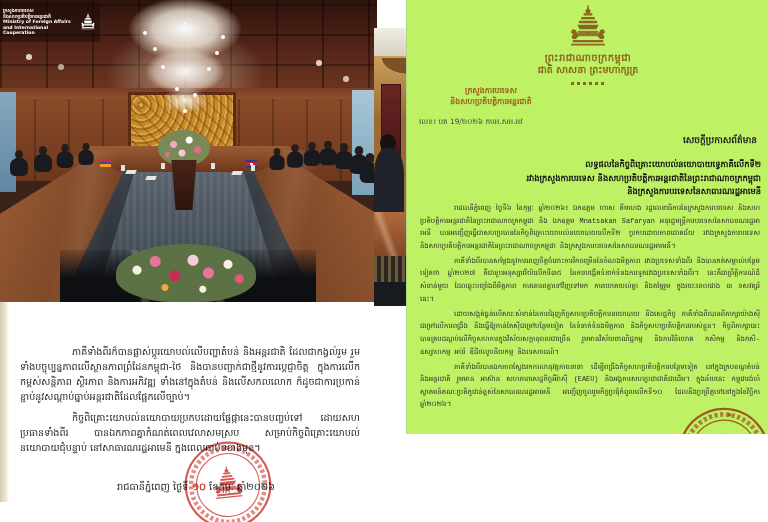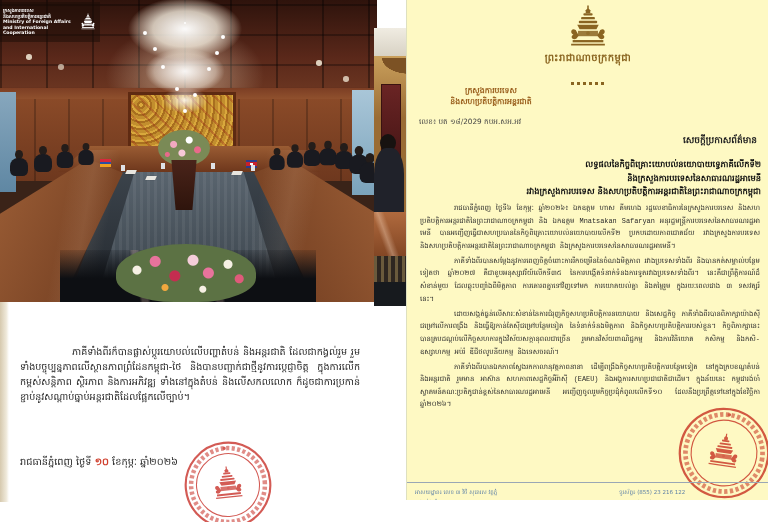--- a/index.html
+++ b/index.html
@@ -113,26 +113,26 @@
   .s-carpet{position:absolute;left:0;top:228px;width:100%;height:28px;
     background:repeating-linear-gradient(90deg,#6a5a3c 0 3px,#2e2620 3px 7px);}
   .s-bottom{position:absolute;left:0;top:254px;width:100%;height:24px;background:#171a1e;}
 
   
   .ledge{position:absolute;left:0;top:302px;width:9px;height:200px;
     background:linear-gradient(90deg,#d6c9ae,#efe9da 70%,#ffffff);}
   .ldoc-body{position:absolute;left:20px;top:344px;width:352px;height:110px;overflow:hidden;
     font-size:9.6px;line-height:15px;color:#1c1c1c;text-align:justify;}
   .ldoc-body p{margin:0 12px 6px 0;text-indent:52px;}
-  .ldoc-date{position:absolute;left:20px;top:455px;width:352px;text-align:left;font-size:9.8px;color:#1c1c1c;}
+  .ldoc-date{position:absolute;left:20px;top:480px;width:352px;text-align:center;font-size:9.8px;color:#1c1c1c;}
   .seal{position:absolute;opacity:.82;mix-blend-mode:multiply;}
   .seal-left{left:183px;top:440px;width:90px;height:90px;transform:rotate(-6deg);}
 
   
-  .rpage{position:absolute;left:406px;top:0;width:362px;height:500px;background:#fef9c3;overflow:hidden;
+  .rpage{position:absolute;left:406px;top:0;width:362px;height:434px;background:#bef264;overflow:hidden;
     border-left:1px solid rgba(140,160,185,.28);}
   .r-arms{position:absolute;left:50%;top:4px;transform:translateX(-50%);width:46px;height:46px;}
   .r-kingdom{position:absolute;left:0;top:51px;width:100%;text-align:center;font-weight:bold;
     font-size:10px;color:#8a6520;letter-spacing:.4px;}
   .r-motto{position:absolute;left:0;top:64px;width:100%;text-align:center;font-weight:bold;
     font-size:9.5px;color:#8a6520;}
   .r-squiggle{position:absolute;left:50%;top:82px;transform:translateX(-50%);width:34px;height:3px;
     background:repeating-linear-gradient(90deg,#8a6520 0 3px,transparent 3px 6px);}
   .r-ministry{position:absolute;left:16px;top:86px;width:136px;text-align:center;font-weight:bold;
     font-size:7.8px;line-height:10.5px;color:#9a5f1d;}
@@ -239,44 +239,46 @@
     <div class="s-person-head"></div>
     <div class="s-person-body"></div>
     <div class="s-table"></div>
     <div class="s-carpet"></div>
     <div class="s-bottom"></div>
   </div>
 
   <div class="ledge"></div>
   <div class="ldoc-body">
     <p>ភាគីទាំងពីរក៏បានផ្លាស់ប្តូរយោបល់លើបញ្ហាតំបន់ និងអន្តរជាតិ ដែលជាកង្វល់រួម រួមទាំងបច្ចុប្បន្នភាពលើស្ថានភាពព្រំដែនកម្ពុជា-ថៃ និងបានបញ្ជាក់ជាថ្មីនូវការប្តេជ្ញាចិត្ត ក្នុងការលើកកម្ពស់សន្តិភាព ស្ថិរភាព និងការអភិវឌ្ឍ ទាំងនៅក្នុងតំបន់ និងលើសកលលោក ក៏ដូចជាការប្រកាន់ខ្ជាប់នូវសណ្តាប់ធ្នាប់អន្តរជាតិដែលផ្អែកលើច្បាប់។</p>
+    <p>កិច្ចពិគ្រោះយោបល់នយោបាយប្រកបដោយផ្លែផ្កានេះបានបញ្ចប់ទៅ ដោយសហប្រធានទាំងពីរ បានឯកភាពគ្នាកំណត់ពេលវេលាសមស្រប សម្រាប់កិច្ចពិគ្រោះយោបល់នយោបាយជុំបន្ទាប់ នៅសាធារណរដ្ឋអាមេនី ក្នុងពេលឆាប់ៗខាងមុខ។</p>
   </div>
   <div class="ldoc-date">
     <span>រាជធានីភ្នំពេញ ថ្ងៃទី </span><span class="red">១០</span><span> ខែកុម្ភៈ ឆ្នាំ២០២៦</span>
   </div>
   <svg class="seal seal-left" viewBox="0 0 100 100" style="color:#c9362f">
       <use href="#sealmark"></use>
     </svg>
 
   <div class="rpage">
     <svg class="r-arms" viewBox="0 0 60 60" fill="#8a6522">
         <use href="#arms"></use>
       </svg>
     <div class="r-kingdom">ព្រះរាជាណាចក្រកម្ពុជា</div>
+    <div class="r-motto">ជាតិ សាសនា ព្រះមហាក្សត្រ</div>
     <div class="r-squiggle"></div>
     <div class="r-ministry">
       <div>ក្រសួងការបរទេស</div>
       <div>និងសហប្រតិបត្តិការអន្តរជាតិ</div>
     </div>
-    <div class="r-ref">លេខ៖ បត ១៨/2029 កបអ.សអ.អវ</div>
+    <div class="r-ref">លេខ៖ បត 19/២០២៦ កបអ.សអ.អវ</div>
     <div class="r-doctype">សេចក្តីប្រកាសព័ត៌មាន</div>
     <div class="r-title">
       <div>លទ្ធផលនៃកិច្ចពិគ្រោះយោបល់នយោបាយទ្វេភាគីលើកទី២</div>
+      <div>រវាងក្រសួងការបរទេស និងសហប្រតិបត្តិការអន្តរជាតិនៃព្រះរាជាណាចក្រកម្ពុជា</div>
       <div>និងក្រសួងការបរទេសនៃសាធារណរដ្ឋអាមេនី</div>
-      <div>រវាងក្រសួងការបរទេស និងសហប្រតិបត្តិការអន្តរជាតិនៃព្រះរាជាណាចក្រកម្ពុជា</div>
     </div>
     <div class="r-body">
       <p>រាជធានីភ្នំពេញ ថ្ងៃទី៦ ខែកុម្ភៈ ឆ្នាំ២០២៦៖ ឯកឧត្តម ហាស គីមហេង រដ្ឋលេខាធិការនៃក្រសួងការបរទេស និងសហប្រតិបត្តិការអន្តរជាតិនៃព្រះរាជាណាចក្រកម្ពុជា និង ឯកឧត្តម Mnatsakan Safaryan អនុរដ្ឋមន្ត្រីការបរទេសនៃសាធារណរដ្ឋអាមេនី បានអញ្ជើញធ្វើជាសហប្រធាននៃកិច្ចពិគ្រោះយោបល់នយោបាយលើកទី២ ប្រកបដោយភាពជោគជ័យ រវាងក្រសួងការបរទេស និងសហប្រតិបត្តិការអន្តរជាតិនៃព្រះរាជាណាចក្រកម្ពុជា និងក្រសួងការបរទេសនៃសាធារណរដ្ឋអាមេនី។</p>
       <p>ភាគីទាំងពីរបានសម្តែងនូវការពេញចិត្តចំពោះការរីកចម្រើននៃចំណងមិត្តភាព រវាងប្រទេសទាំងពីរ និងបានកត់សម្គាល់បន្ថែមទៀតថា ឆ្នាំ២០២៧ គឺជាខួបអនុស្សាវរីយ៍លើកទី៣៥ នៃការបង្កើតទំនាក់ទំនងការទូតរវាងប្រទេសទាំងពីរ។ នេះគឺជាព្រឹត្តិការណ៍ដ៏សំខាន់មួយ ដែលឆ្លុះបញ្ចាំងពីមិត្តភាព ការគោរពគ្នាទៅវិញទៅមក ការយោគយល់គ្នា និងតម្លៃរួម ក្នុងរយៈពេលជាង ៣ ទសវត្សរ៍នេះ។</p>
       <p>ដោយសង្កត់ធ្ងន់លើសារៈសំខាន់នៃការជំរុញកិច្ចសហប្រតិបត្តិការនយោបាយ និងសេដ្ឋកិច្ច ភាគីទាំងពីរបានពិភាក្សាយ៉ាងស៊ីជម្រៅលើការពង្រឹង និងធ្វើឱ្យកាន់តែស៊ីជម្រៅបន្ថែមទៀត នៃទំនាក់ទំនងមិត្តភាព និងកិច្ចសហប្រតិបត្តិការរបស់ខ្លួន។ កិច្ចពិភាក្សានេះបានគ្របដណ្តប់លើកិច្ចសហការក្នុងវិស័យសក្តានុពលជាច្រើន រួមមានវិស័យពាណិជ្ជកម្ម និងការវិនិយោគ កសិកម្ម និងកសិ-ឧស្សាហកម្ម អប់រំ ឌីជីថលូបនីយកម្ម និងទេសចរណ៍។</p>
       <p>ភាគីទាំងពីរបានឯកភាពស្វែងរកកាលានុវត្តភាពនានា ដើម្បីពង្រឹងកិច្ចសហប្រតិបត្តិការបន្ថែមទៀត នៅក្នុងក្របខណ្ឌតំបន់ និងអន្តរជាតិ រួមមាន អាស៊ាន សហភាពសេដ្ឋកិច្ចអឺរ៉ាស៊ី (EAEU) និងអង្គការសហប្រជាជាតិជាដើម។ ក្នុងន័យនេះ កម្ពុជារង់ចាំស្វាគមន៍គណៈប្រតិភូជាន់ខ្ពស់នៃសាធារណរដ្ឋអាមេនី អញ្ជើញចូលរួមកិច្ចប្រជុំកំពូលលើកទី១០ ដែលនឹងប្រព្រឹត្តទៅនៅក្នុងខែវិច្ឆិកា ឆ្នាំ២០២៦។</p>
     </div>
     <svg class="seal seal-right" viewBox="0 0 100 100" style="color:#c9362f">
         <use href="#sealmark"></use>
       </svg>

